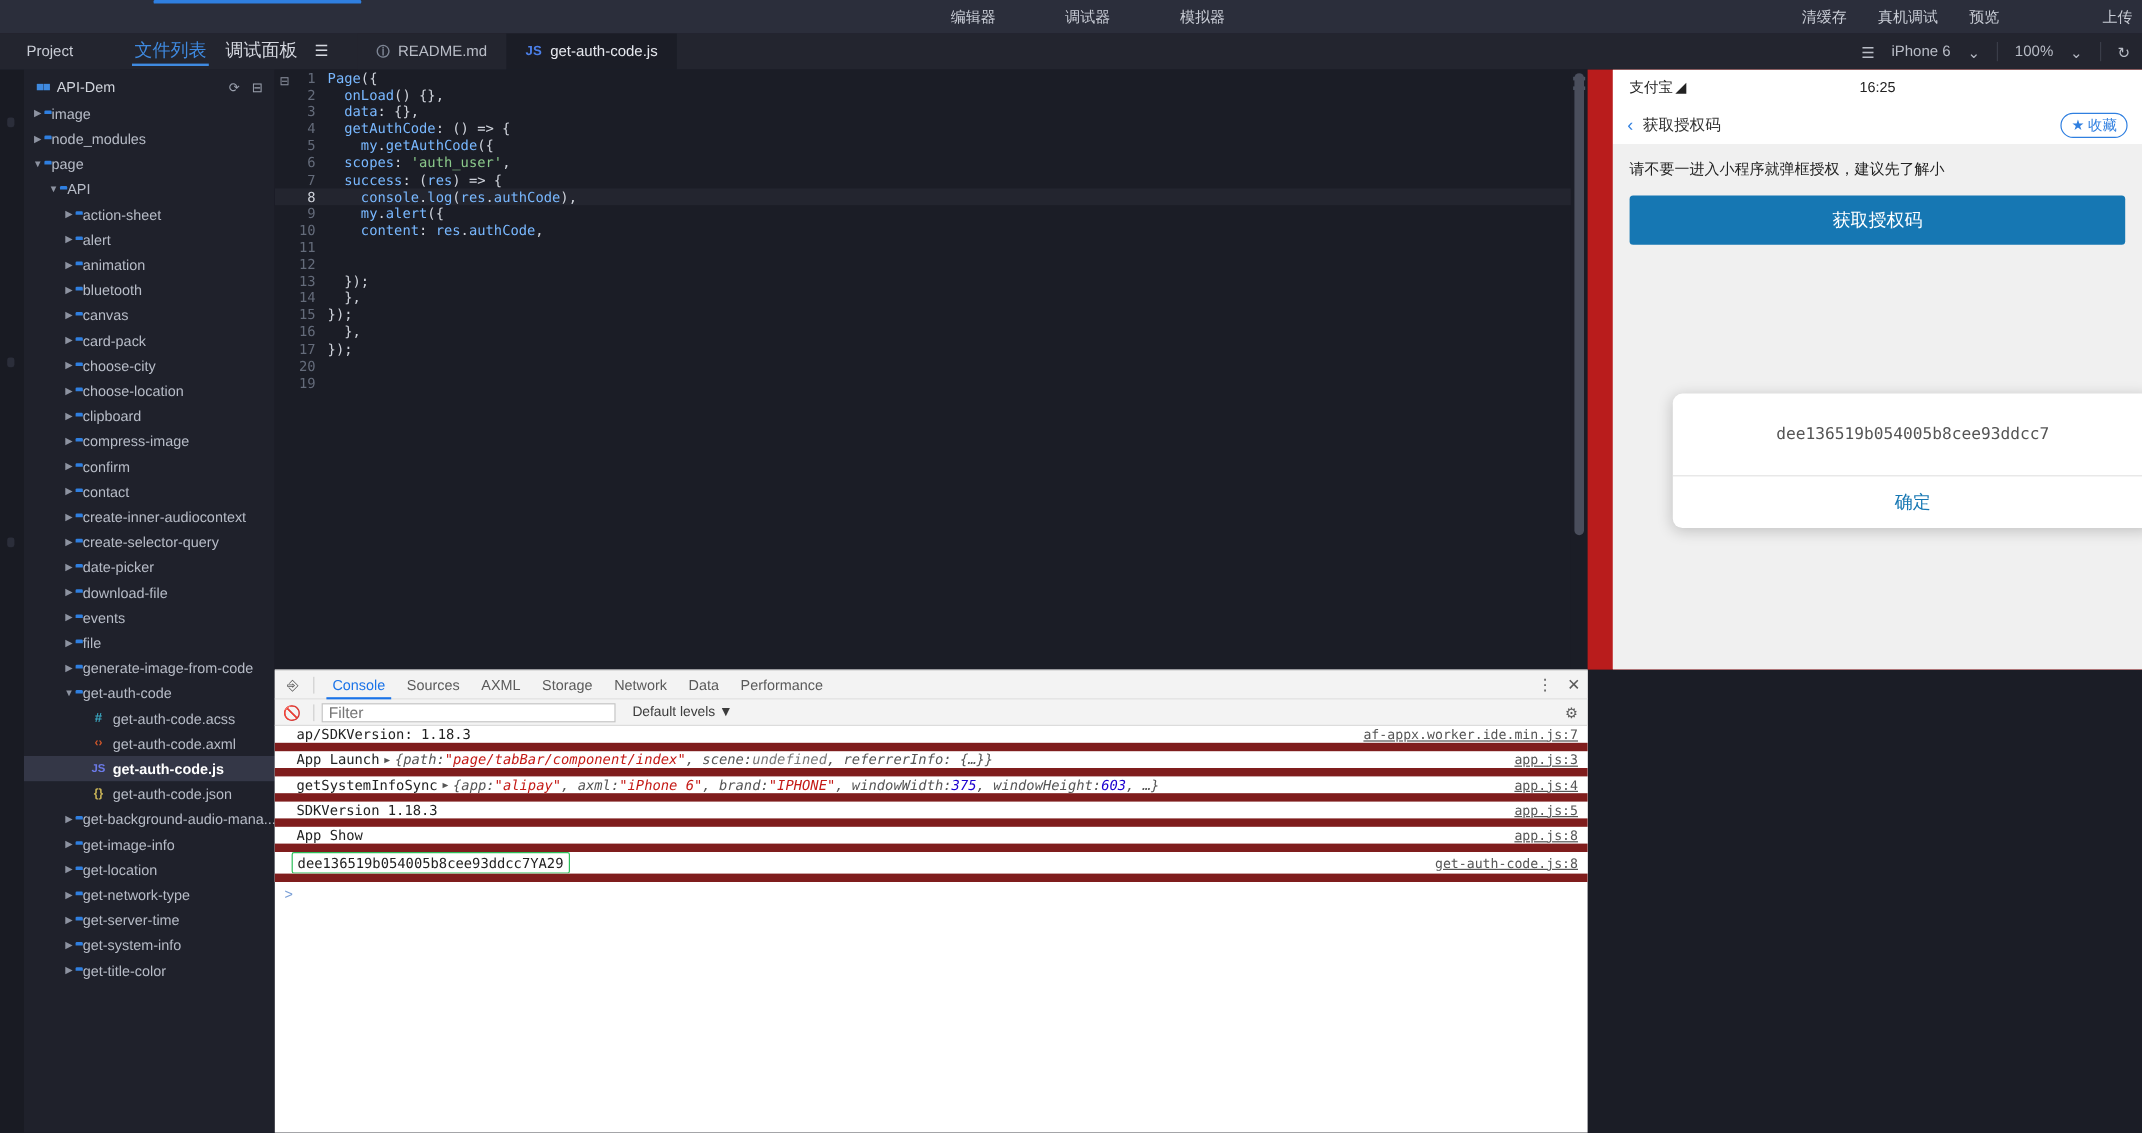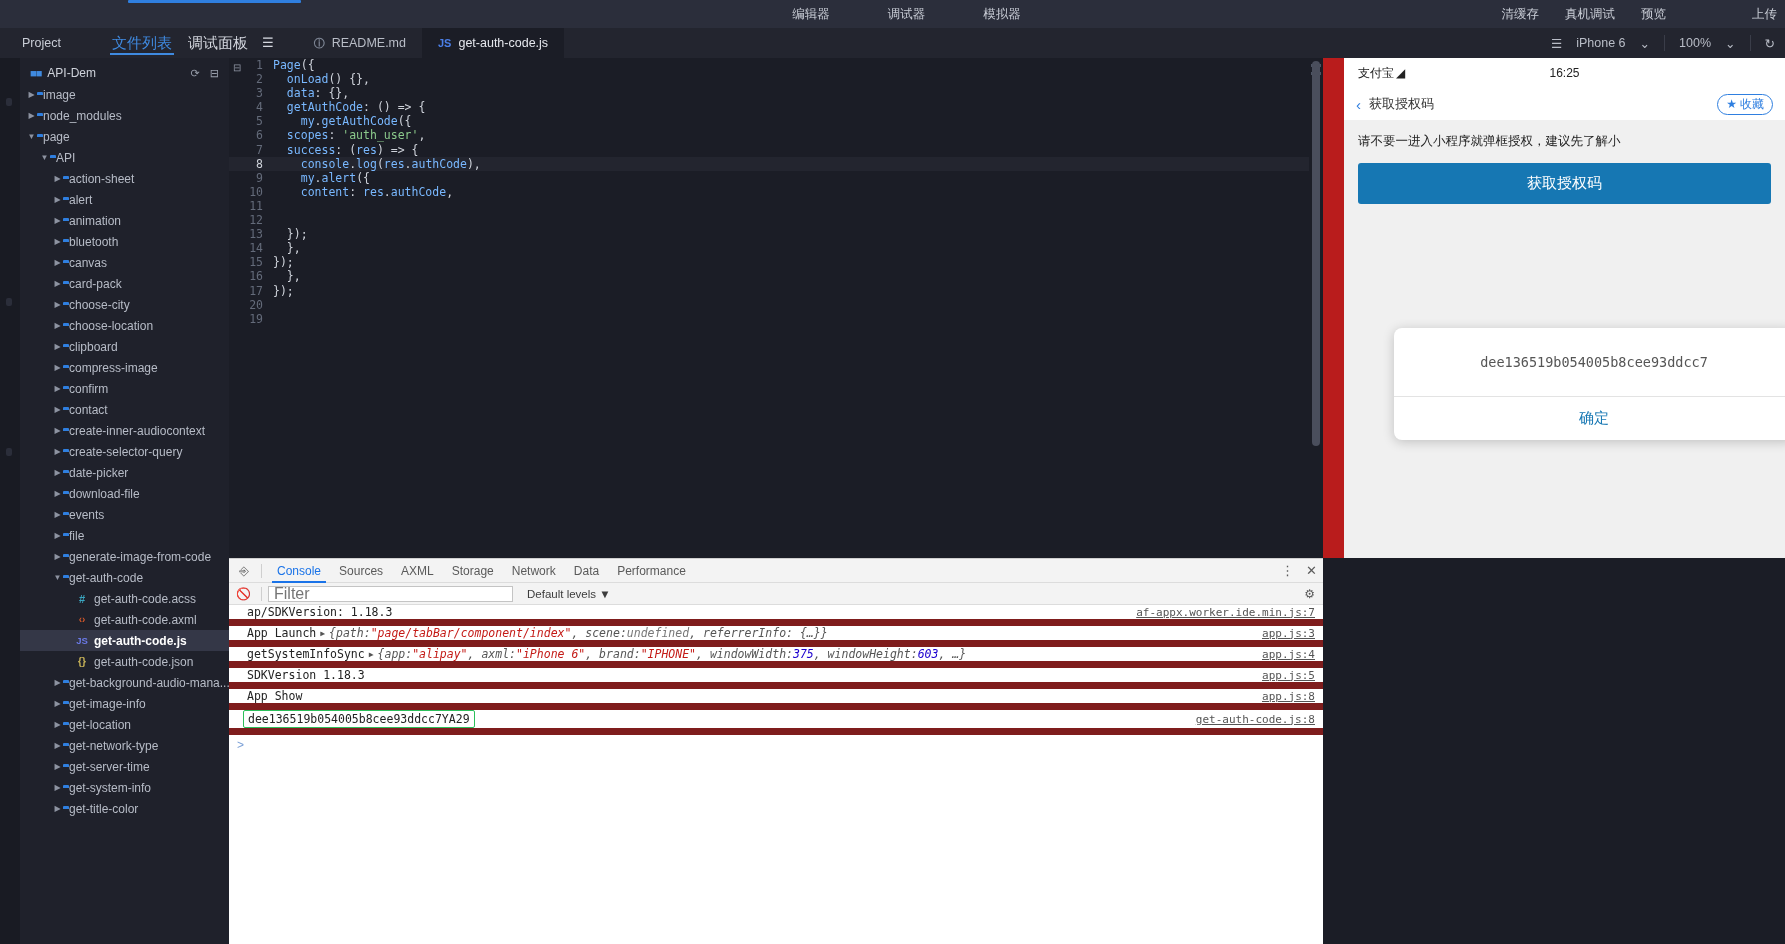--- a/index.html
+++ b/index.html
@@ -182,21 +182,21 @@
     position:absolute; right:6px; display:flex; align-items:center; gap:12px;
     color:#5a5a5a; font-size:13px;
   }
   .dt-filterbar {
     height:22px; background:#f3f3f3; border-bottom:1px solid #dcdcdc;
     display:flex; align-items:center; padding-left:4px; position:relative;
   }
   .dt-clear { width:22px; text-align:center; color:#5a5a5a; font-size:12px; }
   .dt-filter {
     width:245px; height:16px; border:1px solid #c4c4c4; background:#fff;
-    font-size:16px; color:#8a8a8a; padding-left:5px; line-height:14px;
+    font-size:13px; color:#8a8a8a; padding-left:5px; line-height:14px;
   }
   .dt-levels { margin-left:14px; font-size:11.5px; color:#3c3c3c; }
   .dt-gear { position:absolute; right:8px; color:#5a5a5a; font-size:12px; }
   .dt-console { background:#fff; }
   .log-row {
     min-height:17px; border-bottom:7px solid #7f1d1d; display:flex;
     align-items:center; padding-left:18px; font-family:"DejaVu Sans Mono", monospace;
     font-size:11.5px; color:#222; position:relative; white-space:nowrap; overflow:hidden;
   }
   .log-src {

